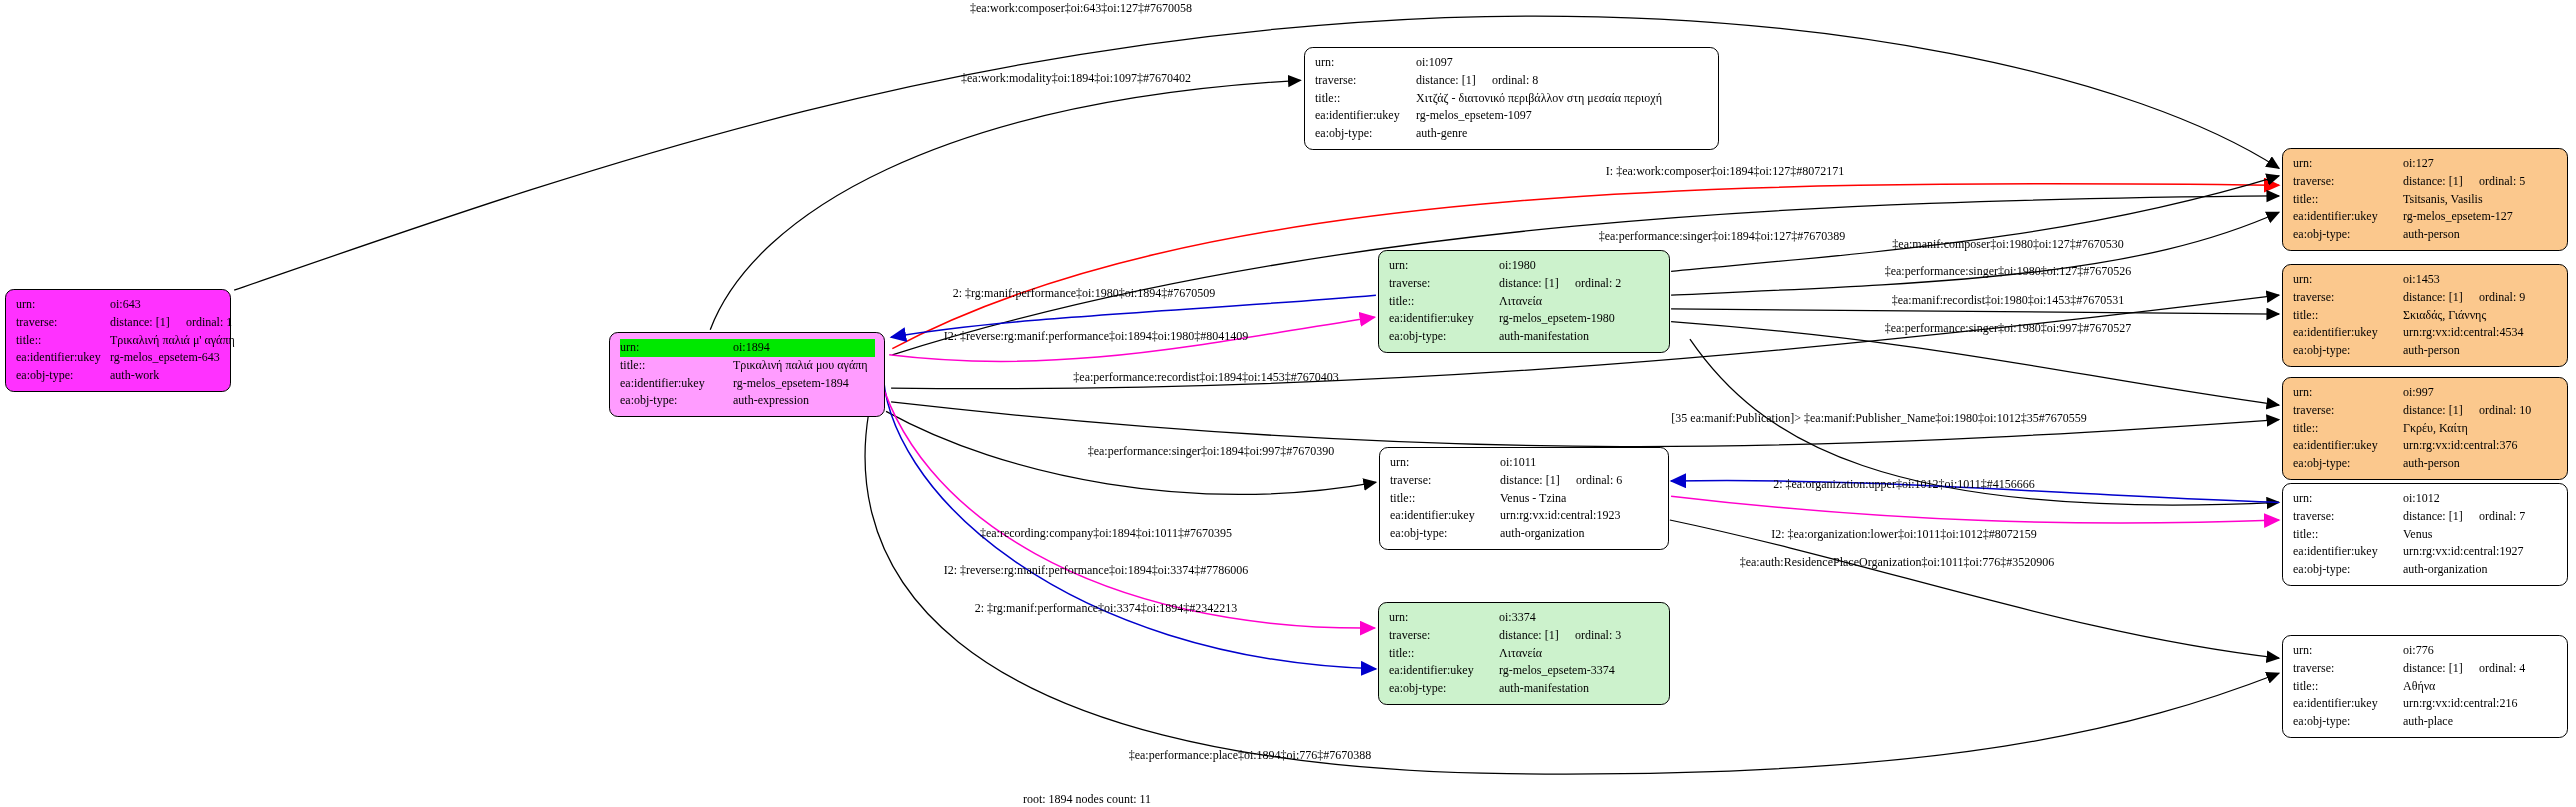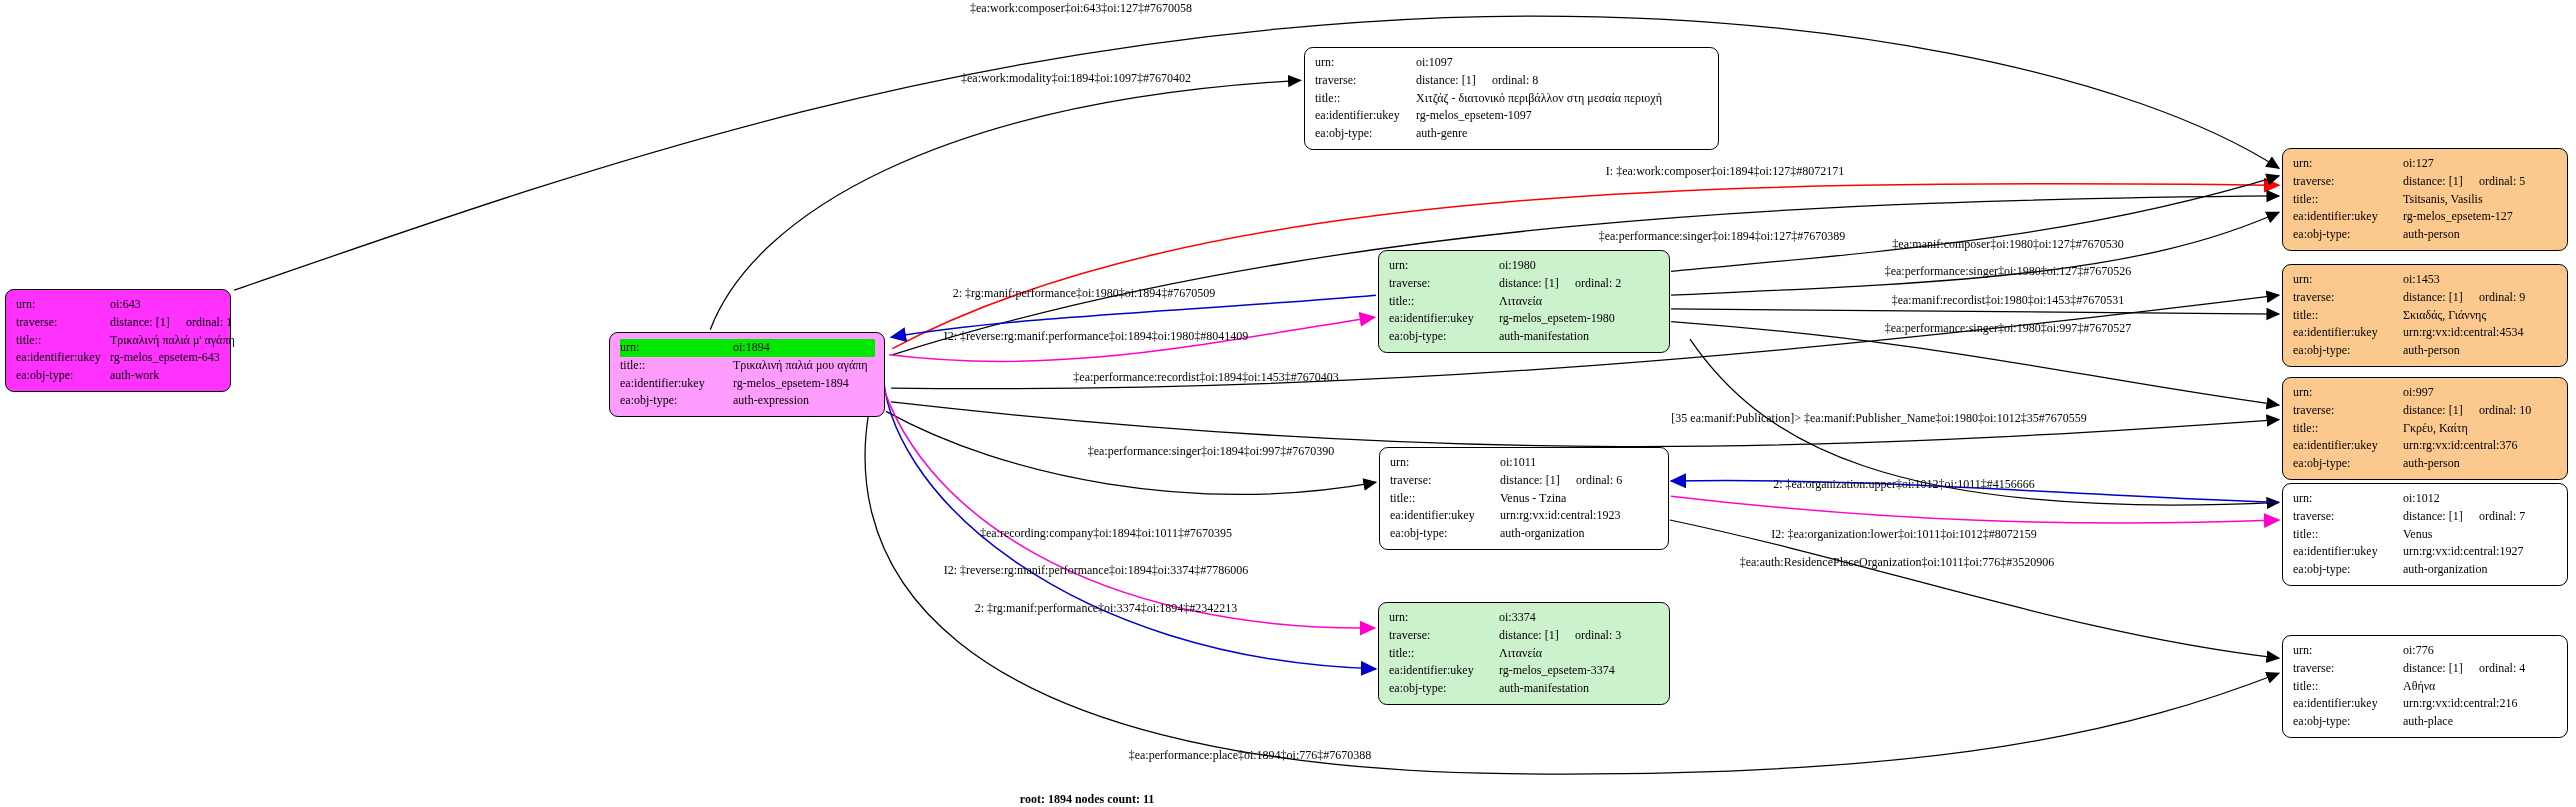--- a/index.html
+++ b/index.html
@@ -327,15 +327,15 @@
       <div class="elabel" style="left: 1211px; top: 451px;">‡ea:performance:singer‡oi:1894‡oi:997‡#7670390</div>
       <div class="elabel" style="left: 1106px; top: 533px;">‡ea:recording:company‡oi:1894‡oi:1011‡#7670395</div>
       <div class="elabel" style="left: 1904px; top: 484px;">2: ‡ea:organization:upper‡oi:1012‡oi:1011‡#4156666</div>
       <div class="elabel" style="left: 1904px; top: 514px; margin-top: 20px;">I2: ‡ea:organization:lower‡oi:1011‡oi:1012‡#8072159</div>
       <div class="elabel" style="left: 1897px; top: 542px; margin-top: 20px;">‡ea:auth:ResidencePlaceOrganization‡oi:1011‡oi:776‡#3520906</div>
       <div class="elabel" style="left: 1096px; top: 570px;">I2: ‡reverse:rg:manif:performance‡oi:1894‡oi:3374‡#7786006</div>
       <div class="elabel" style="left: 1106px; top: 608px;">2: ‡rg:manif:performance‡oi:3374‡oi:1894‡#2342213</div>
       <div class="elabel" style="left: 1250px; top: 731px; margin-top: 24px;">‡ea:performance:place‡oi:1894‡oi:776‡#7670388</div>
     </div>
 
-  <div class="footer" style="left:1087px;top:799px;font-weight:bold;">root: 1894 nodes count: 11</div>
+  <div class="footer" style="left:1087px;top:799px;">root: 1894 nodes count: 11</div>
 </div>
 
 
 </body></html>

